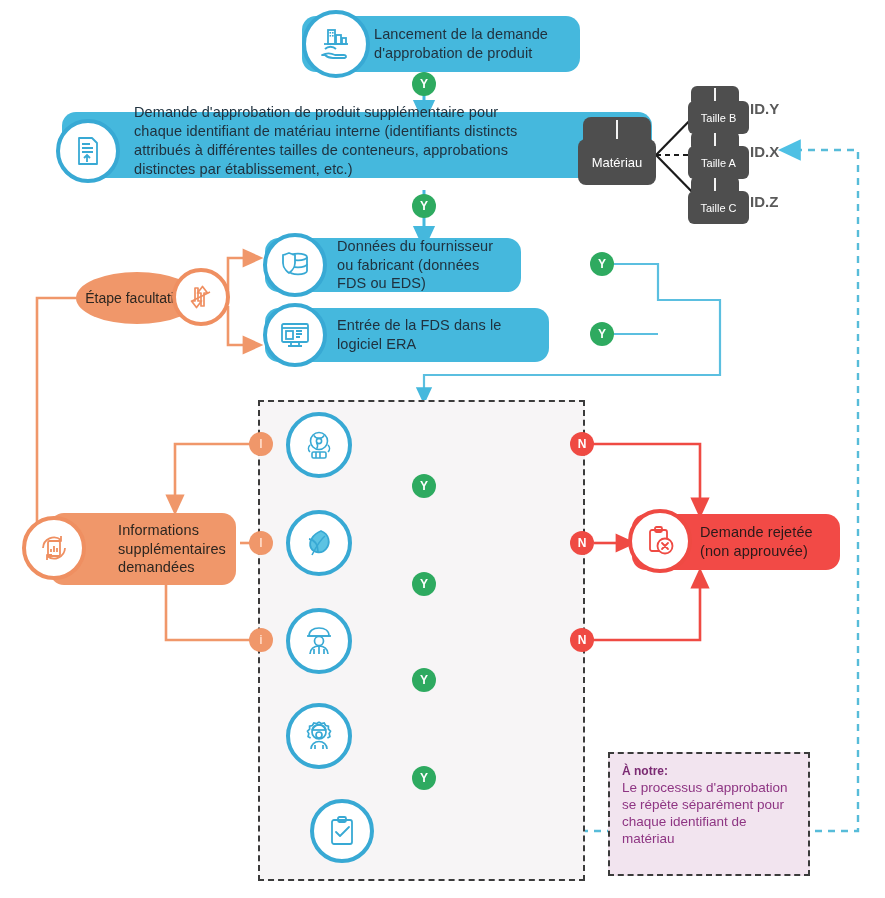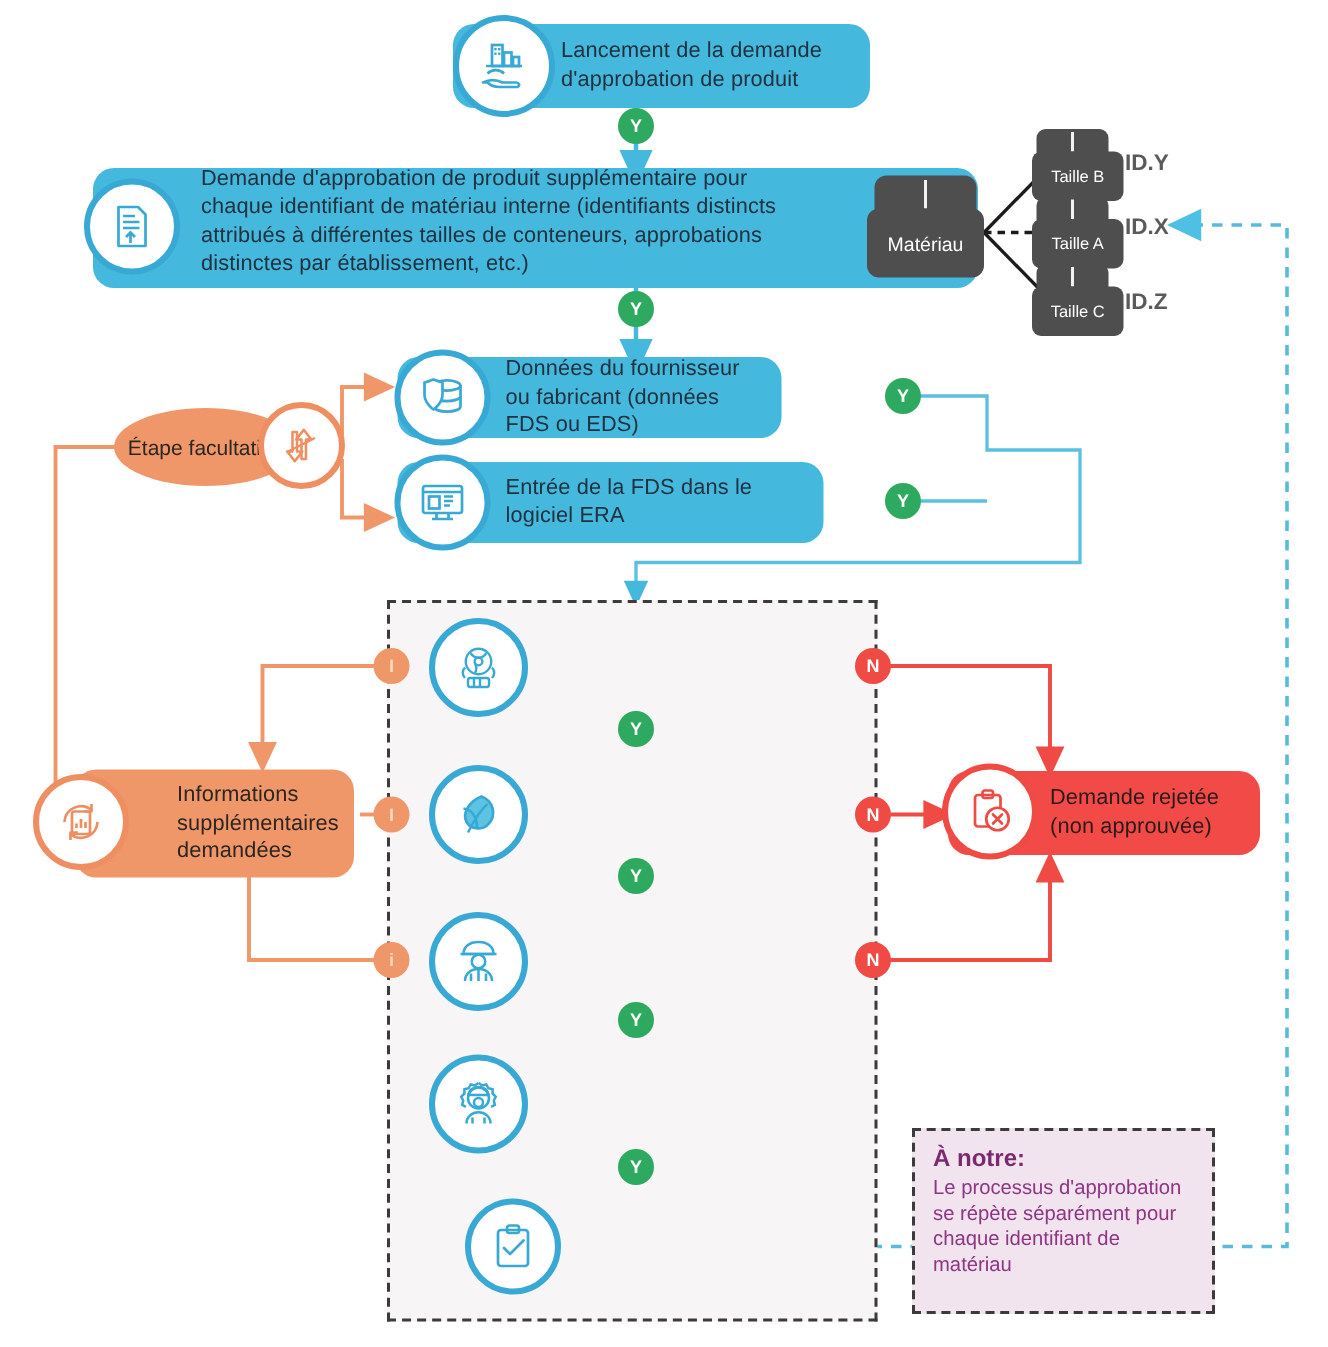--- a/index.html
+++ b/index.html
@@ -73,21 +73,21 @@
   #note-box{
     position:absolute;
     left:608px;top:752px;width:202px;height:124px;
     background:#f2e4ef;
     border:2px dashed #3b3b3b;
     box-sizing:border-box;
     padding:10px 12px;
     z-index:3;
   }
   #note-box .note-title{
-    color:#7b2a72;font-size:16px;font-weight:700;margin-bottom:2px;
+    color:#7b2a72;font-size:12px;font-weight:700;margin-bottom:2px;
   }
   #note-box .note-body{
     color:#8e3583;font-size:13.5px;line-height:1.25;
   }
 
   
   .matbox{
     position:absolute;
     width:54px;height:48px;
     z-index:3;
@@ -199,21 +199,21 @@
             <rect x="16" y="8" width="1.6" height="1.6"></rect>
             <rect x="13.5" y="11" width="1.6" height="1.6"></rect>
             <rect x="16" y="11" width="1.6" height="1.6"></rect>
           </g>
       </svg>
     </div>
   </div>
   <div class="badge badge-y" style="left:412px;top:72px;">Y</div>
 
   <div class="node" style="left:62px;top:112px;">
-    <div class="pill pill-blue" style="width:590px;height:80px;padding:0 110px 8px 72px;">
+    <div class="pill pill-blue" style="width:590px;height:66px;padding:0 110px 8px 72px;">
       <div class="pill-text">Demande d'approbation de produit supplémentaire pour chaque identifiant de matériau interne (identifiants distincts attribués à différentes tailles de conteneurs, approbations distinctes par établissement, etc.)</div>
     </div>
     <div class="iconcirc blue" style="left:-6px;top:7px;width:64px;height:64px;">
       <svg width="36" height="36" viewBox="0 0 36 36">
         <g fill="none" stroke="#38a9d4" stroke-width="1.8">
           <path d="M9,5 h13 l5,5 v21 h-18 z" stroke-linejoin="round"></path>
           <path d="M12,11 h8 M12,15 h11 M12,19 h11"></path>
           <path d="M17,29 v-7 M14,25 l3,-3 l3,3"></path>
         </g>
       </svg>

